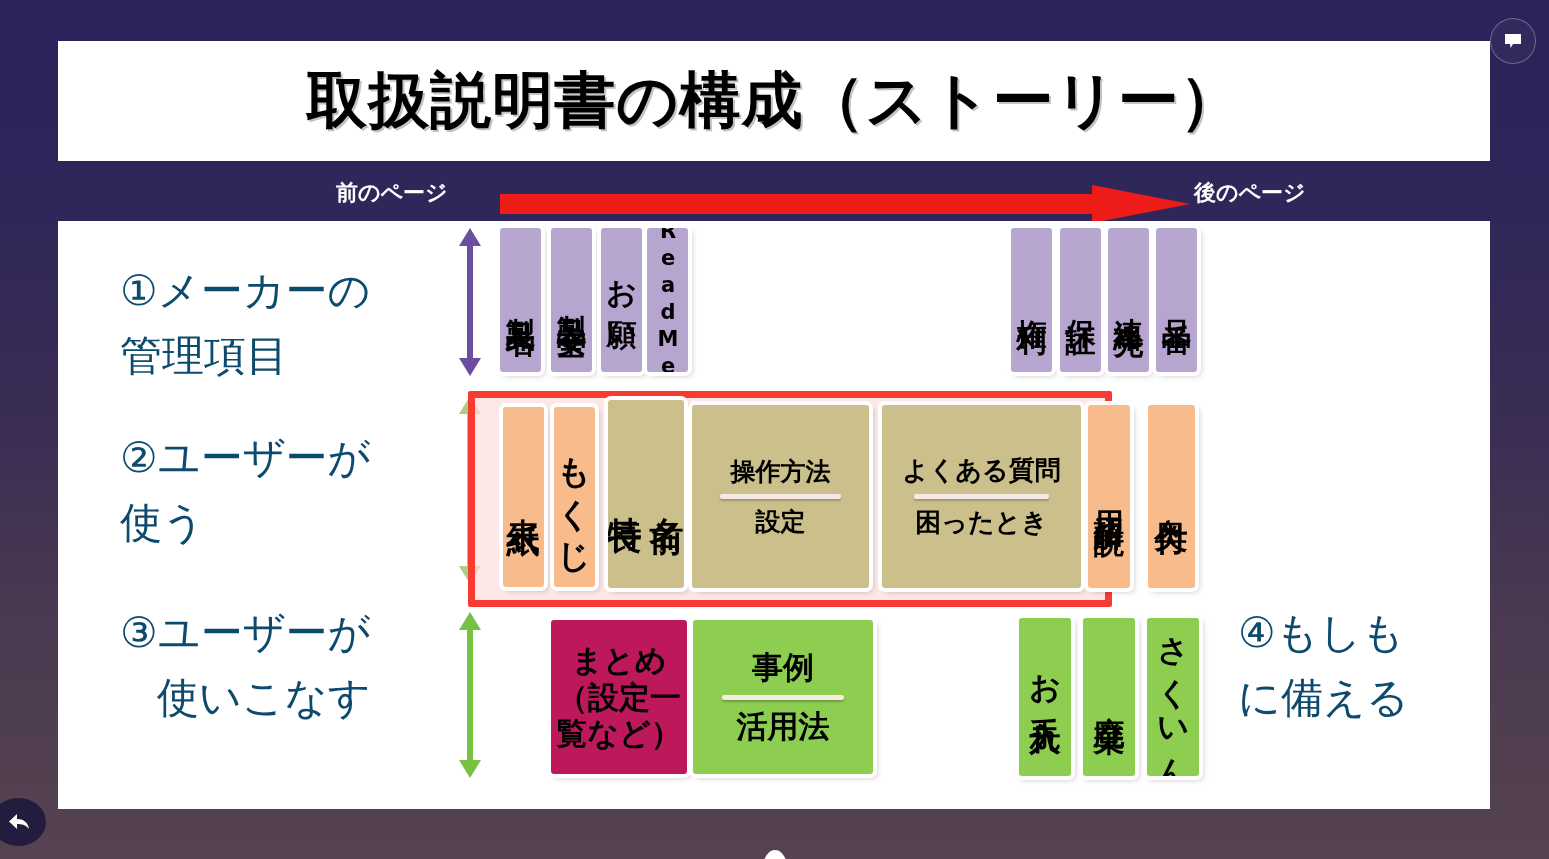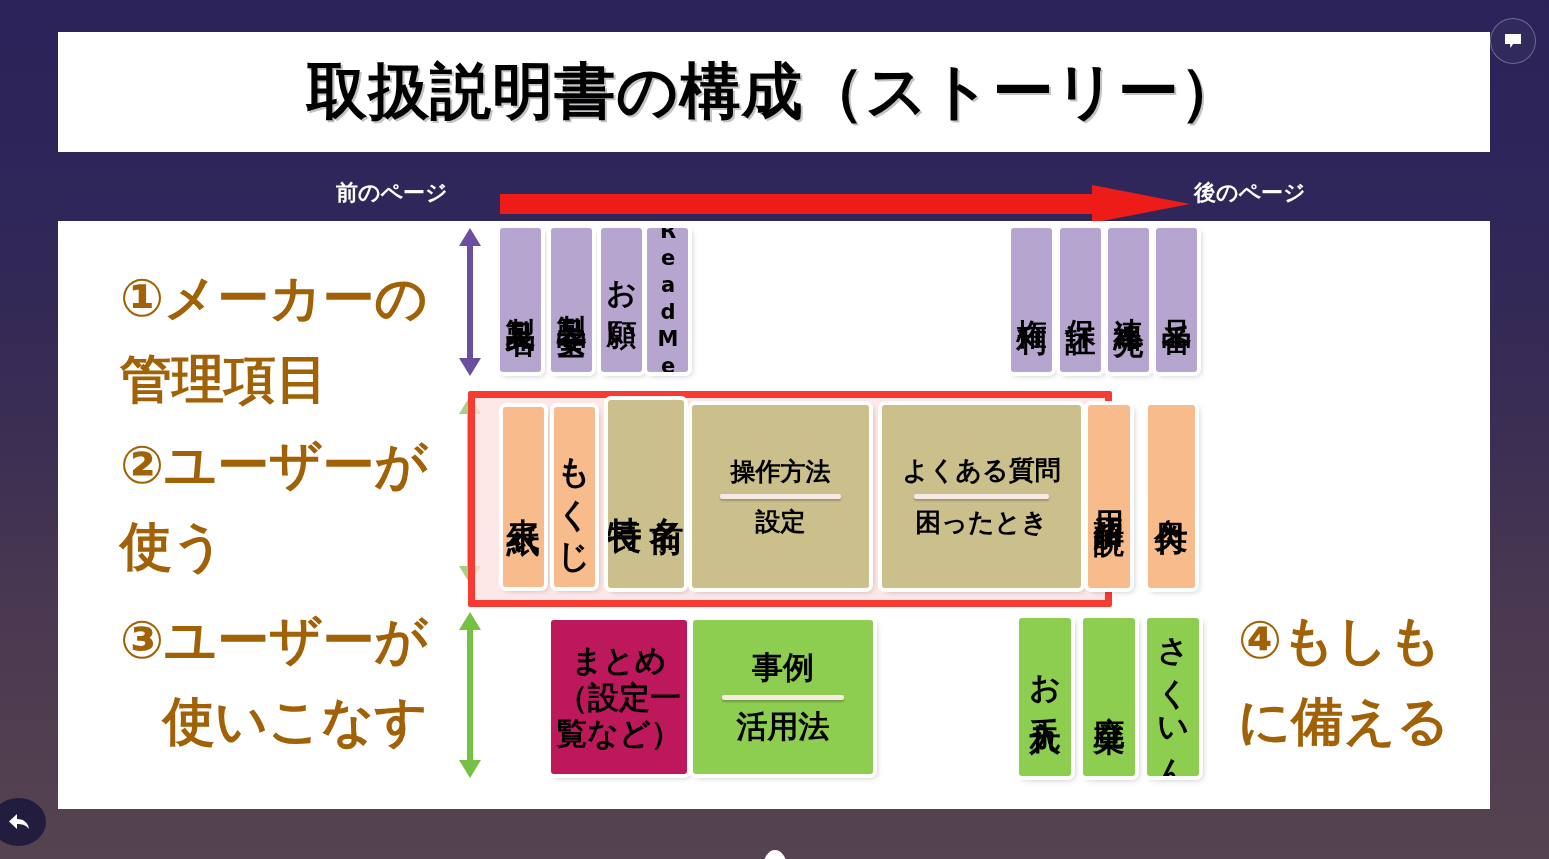--- a/index.html
+++ b/index.html
@@ -9,21 +9,21 @@
     font-family: "DejaVu Sans", "Liberation Sans", sans-serif;
   }
   body {
     background: linear-gradient(to bottom, #2b2259 0%, #2e2659 22%, #3a2d54 48%, #4a3950 72%, #564350 100%);
     position: relative;
   }
 
   
   .title-panel {
     position: absolute;
-    left: 58px; top: 32px; width: 1432px; height: 120px;
+    left: 58px; top: 41px; width: 1432px; height: 120px;
     background: #ffffff;
     display: flex; align-items: center; justify-content: center;
   }
   .slide-title {
     font-family: "DejaVu Sans", sans-serif;
     font-weight: 700;
     font-size: 61px;
     letter-spacing: 1px;
     color: #000;
     white-space: nowrap;
@@ -50,24 +50,24 @@
 
   .body-panel {
     position: absolute;
     left: 58px; top: 221px; width: 1432px; height: 588px;
     background: #ffffff;
   }
 
   
   .row-label {
     position: absolute;
-    font-weight: 700;
-    font-size: 52px;
+    font-weight: 400;
+    font-size: 42px;
     line-height: 1.55;
-    color: #a16207;
+    color: #0c4a6e;
     white-space: pre-line;
   }
   #label-1 { left: 120px; top: 258px; }
   #label-2 { left: 120px; top: 425px; }
   #label-3 { left: 120px; top: 600px; text-align: right; }
   #label-4 { left: 1238px; top: 600px; }
 
   
   .vline { position: absolute; }
 

